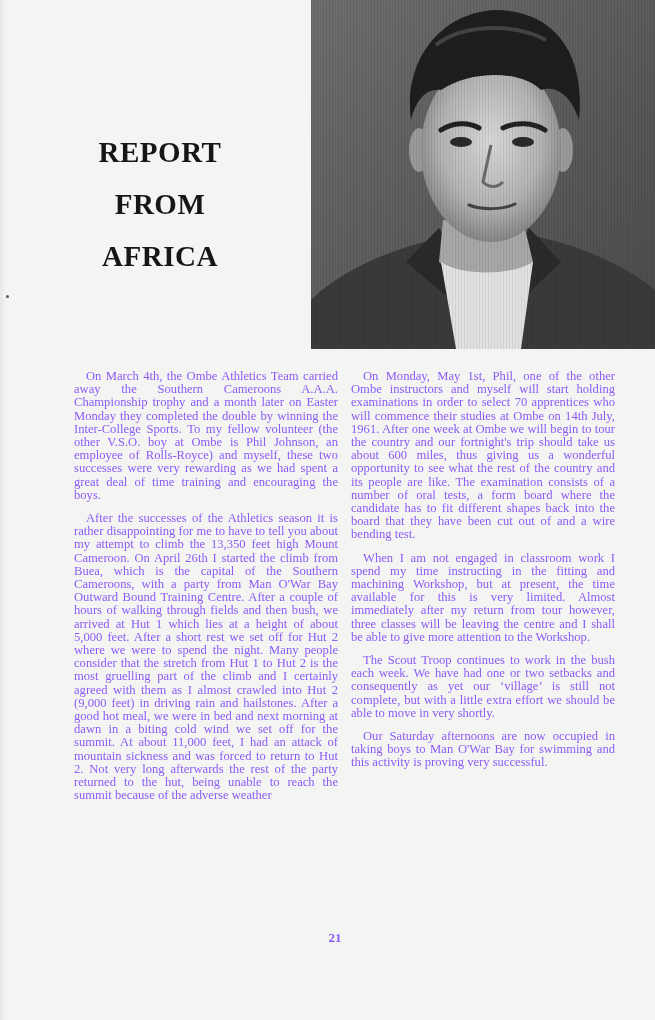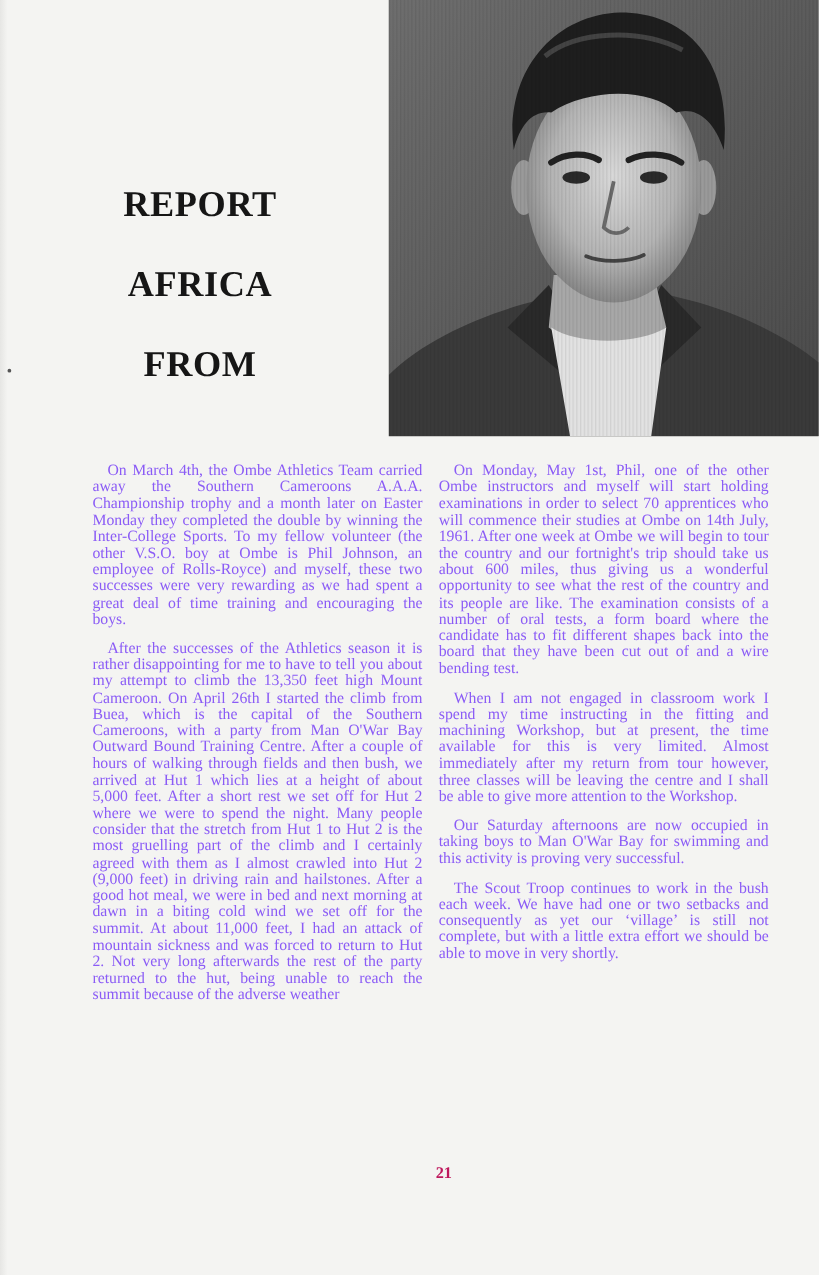--- a/index.html
+++ b/index.html
@@ -13,51 +13,51 @@
   .page-edge {
     position: absolute; left: 0; top: 0; width: 6px; height: 1020px;
     background: linear-gradient(to right, #e6e6e4, #f4f4f2);
   }
   .speck { position: absolute; width: 3px; height: 3px; background: #555; border-radius: 50%; }
   .title {
     position: absolute; left: 60px; top: 124px; width: 200px;
     text-align: center; font-weight: bold; font-size: 29px; line-height: 48px;
     letter-spacing: 0.5px; color: #161616;
   }
-  .title div { margin: 16px; }
+  .title div { margin: 4px; }
   .photo {
     position: absolute; left: 311px; top: 0; width: 344px; height: 349px;
     background: #5a5a5a; overflow: hidden;
   }
   .photo svg { display: block; }
   .col {
     position: absolute; top: 370px; width: 264px;
     font-family: "Liberation Serif", "DejaVu Serif", serif;
     font-size: 12.6px; line-height: 13.2px; text-align: justify;
     color: #8b5cf6;
   }
   .col-left { left: 74px; }
   .col-right { left: 351px; }
   .col p { margin: 0 0 10px 0; text-indent: 12px; hyphens: manual; }
   .col p.no-indent { text-indent: 0; }
   .page-number {
-    position: absolute; left: 340px; top: 930px; width: 30px;
-    text-align: center; font-weight: bold; font-size: 13px; color: #be185d;
+    position: absolute; left: 320px; top: 930px; width: 30px;
+    text-align: center; font-weight: bold; font-size: 13px; color: #8b5cf6;
   }
 </style>
 </head>
 <body>
 
 <div class="page-edge"></div>
 <div class="speck" style="left:6px; top:295px;"></div>
 
 <div class="title">
   <div>REPORT</div>
+  <div>FROM</div>
   <div>AFRICA</div>
-  <div>FROM</div>
 </div>
 
 <div class="photo" role="img" aria-label="Black and white portrait photograph of a young man with dark wavy hair, wearing a dark open-collared shirt over a white T-shirt">
   <svg width="344" height="349" viewBox="0 0 344 349" xmlns="http://www.w3.org/2000/svg">
     <defs>
       <linearGradient id="bg" x1="0" y1="0" x2="1" y2="1">
         <stop offset="0" stop-color="#6e6e6e"></stop>
         <stop offset="0.5" stop-color="#5c5c5c"></stop>
         <stop offset="1" stop-color="#4a4a4a"></stop>
       </linearGradient>
@@ -102,17 +102,17 @@
 </div>
 
 <div class="col col-left">
   <p>On March 4th, the Ombe Athletics Team carried away the Southern Cameroons A.A.A. Championship trophy and a month later on Easter Monday they completed the double by winning the Inter-College Sports. To my fellow volunteer (the other V.S.O. boy at Ombe is Phil Johnson, an employee of Rolls-Royce) and myself, these two successes were very rewarding as we had spent a great deal of time training and encouraging the boys.</p>
   <p>After the successes of the Athletics season it is rather disappointing for me to have to tell you about my attempt to climb the 13,350 feet high Mount Cameroon. On April 26th I started the climb from Buea, which is the capital of the Southern Cameroons, with a party from Man O'War Bay Outward Bound Training Centre. After a couple of hours of walking through fields and then bush, we arrived at Hut 1 which lies at a height of about 5,000 feet. After a short rest we set off for Hut 2 where we were to spend the night. Many people consider that the stretch from Hut 1 to Hut 2 is the most gruelling part of the climb and I certainly agreed with them as I almost crawled into Hut 2 (9,000 feet) in driving rain and hailstones. After a good hot meal, we were in bed and next morning at dawn in a biting cold wind we set off for the summit. At about 11,000 feet, I had an attack of mountain sickness and was forced to return to Hut 2. Not very long afterwards the rest of the party returned to the hut, being unable to reach the summit because of the adverse weather</p>
 </div>
 
 <div class="col col-right">
   <p>On Monday, May 1st, Phil, one of the other Ombe instructors and myself will start holding examinations in order to select 70 apprentices who will commence their studies at Ombe on 14th July, 1961. After one week at Ombe we will begin to tour the country and our fortnight's trip should take us about 600 miles, thus giving us a wonderful opportunity to see what the rest of the country and its people are like. The examination consists of a number of oral tests, a form board where the candidate has to fit different shapes back into the board that they have been cut out of and a wire bending test.</p>
   <p>When I am not engaged in classroom work I spend my time instructing in the fitting and machining Workshop, but at present, the time available for this is very limited. Almost immediately after my return from tour however, three classes will be leaving the centre and I shall be able to give more attention to the Workshop.</p>
+  <p>The Scout Troop continues to work in the bush each week. We have had one or two setbacks and consequently as yet our ‘village’ is still not complete, but with a little extra effort we should be able to move in very shortly.</p>
   <p>Our Saturday afternoons are now occupied in taking boys to Man O'War Bay for swimming and this activity is proving very successful.</p>
-  <p>The Scout Troop continues to work in the bush each week. We have had one or two setbacks and consequently as yet our ‘village’ is still not complete, but with a little extra effort we should be able to move in very shortly.</p>
 </div>
 
 <div class="page-number">21</div>
 
 </body></html>

